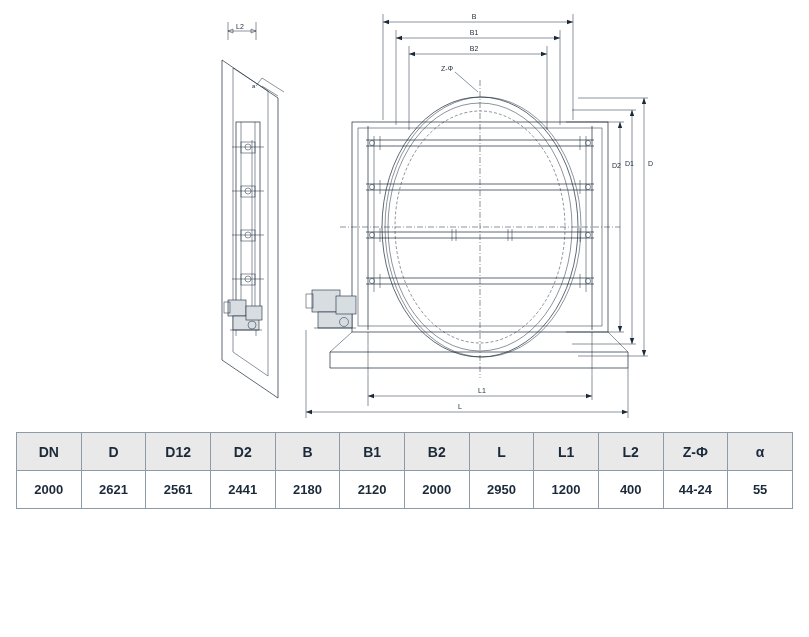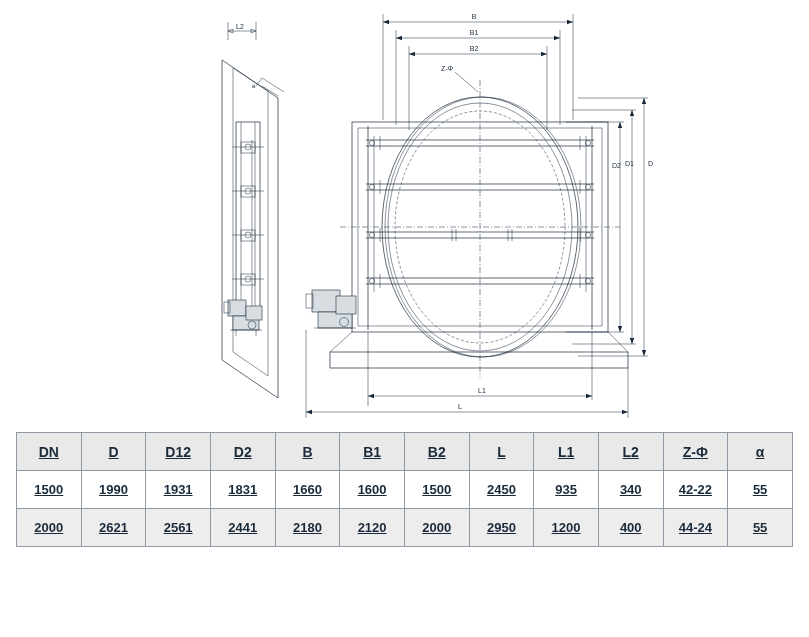--- a/index.html
+++ b/index.html
@@ -28,21 +28,20 @@
     height: 425px;
   }
   #drawing svg {
     display: block;
   }
   #spec-table-wrap {
     position: absolute;
     left: 16px;
     top: 432px;
     width: 668px;
-    text-decoration: underline;
   }
   table.spec {
     border-collapse: collapse;
     width: 777px;
     table-layout: fixed;
     font-size: 13px;
   }
   table.spec th,
   table.spec td {
     border: 1px solid #8e9aa6;
@@ -318,34 +317,20 @@
           <th>B2</th>
           <th>L</th>
           <th>L1</th>
           <th>L2</th>
           <th>Z-Ф</th>
           <th>α</th>
         </tr>
       </thead>
       <tbody>
         <tr>
-          <td>1500</td>
-          <td>1990</td>
-          <td>1931</td>
-          <td>1831</td>
-          <td>1660</td>
-          <td>1600</td>
-          <td>1500</td>
-          <td>2450</td>
-          <td>935</td>
-          <td>340</td>
-          <td>42-22</td>
-          <td>55</td>
-        </tr>
-        <tr>
           <td>2000</td>
           <td>2621</td>
           <td>2561</td>
           <td>2441</td>
           <td>2180</td>
           <td>2120</td>
           <td>2000</td>
           <td>2950</td>
           <td>1200</td>
           <td>400</td>

